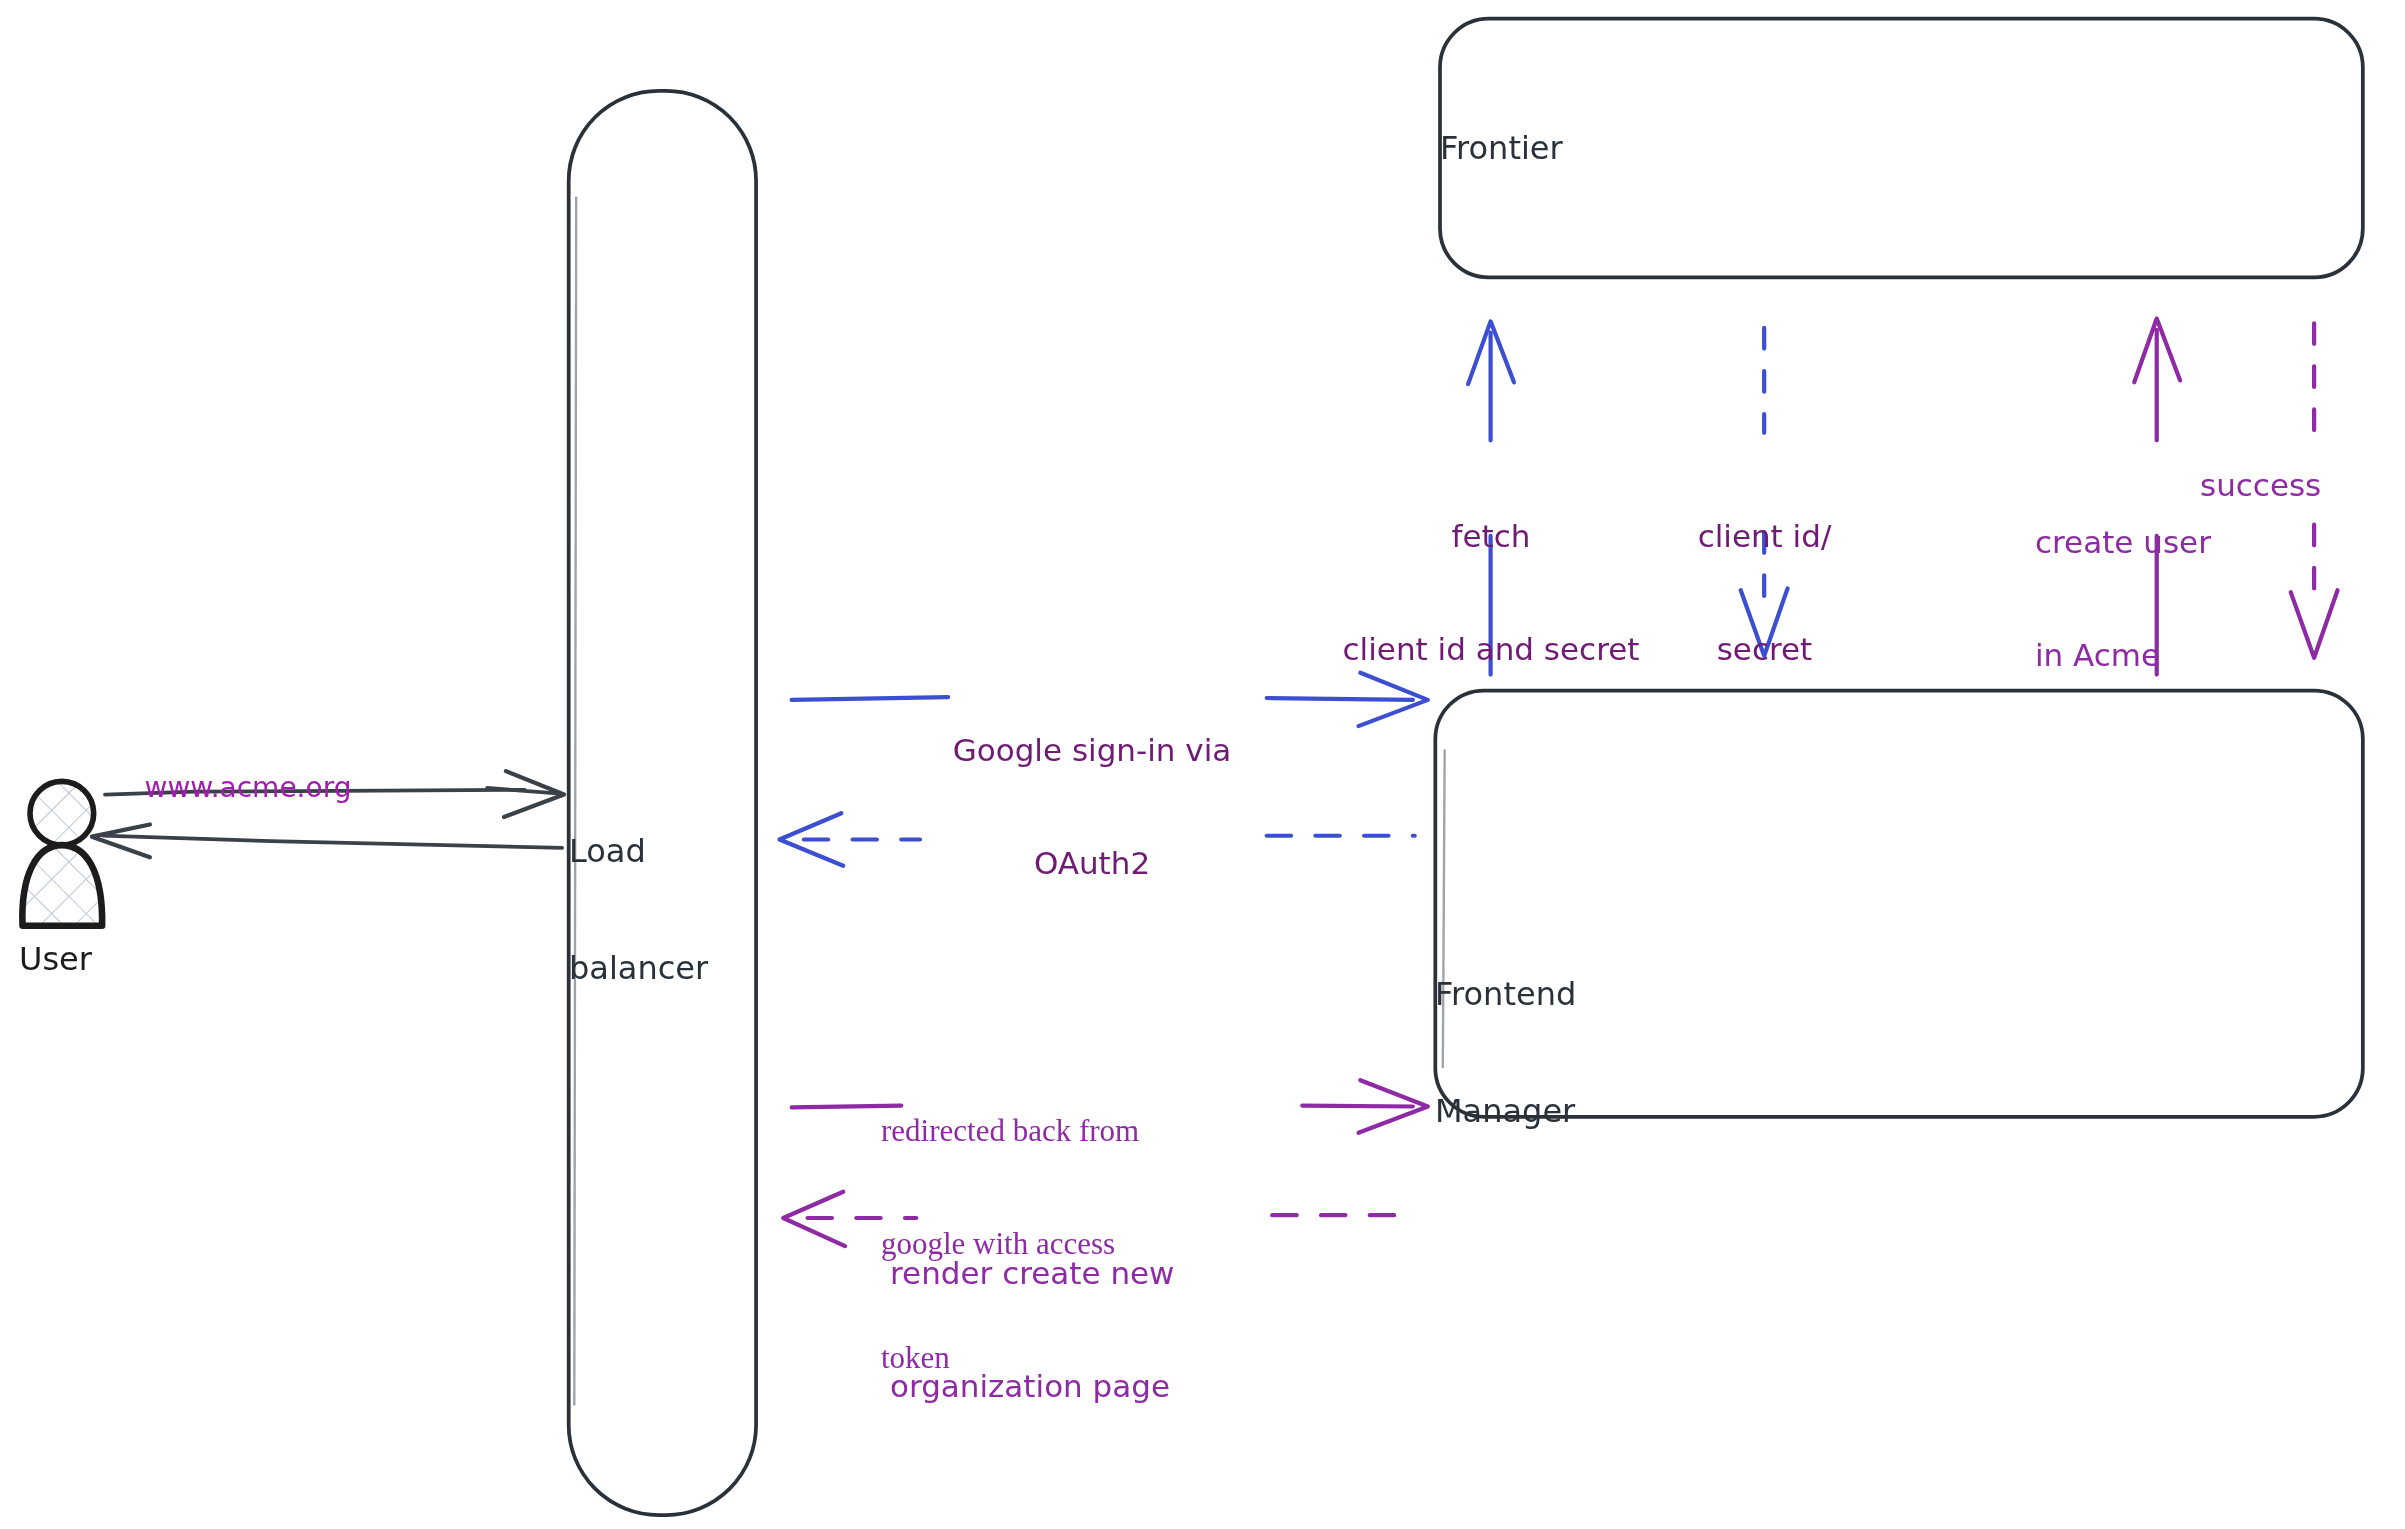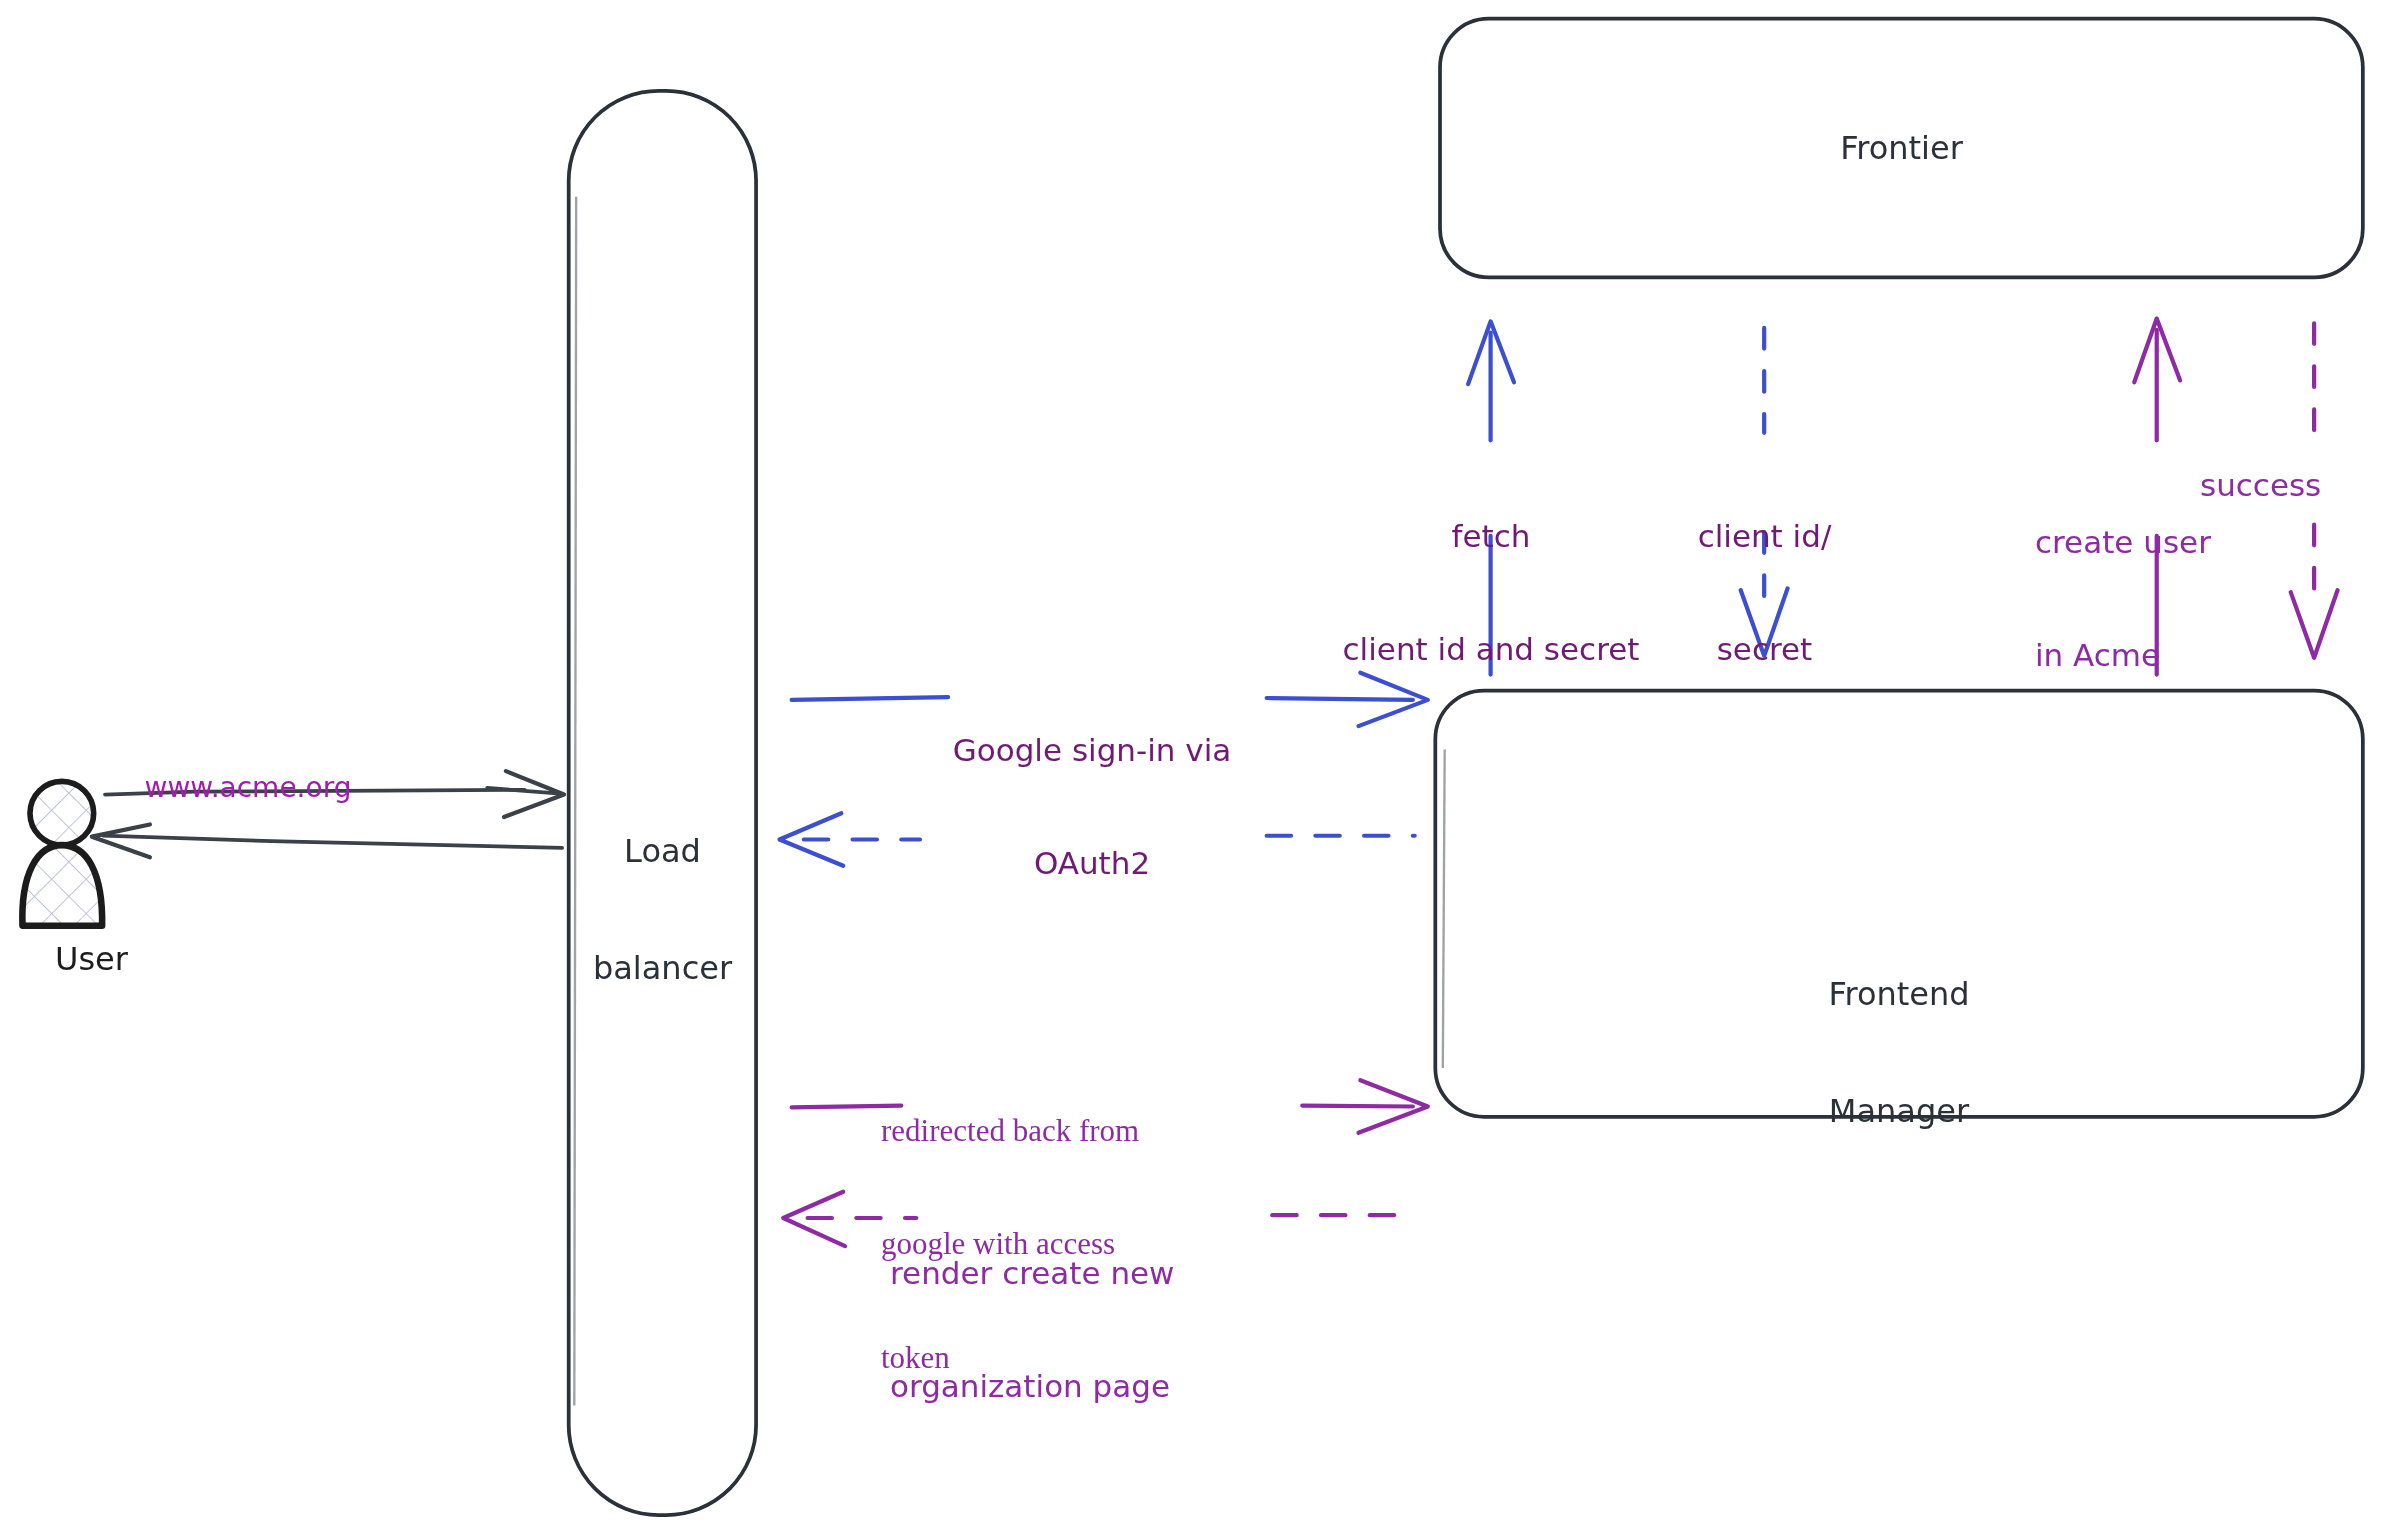--- a/index.html
+++ b/index.html
@@ -19,21 +19,20 @@
   }
   .lbl{
     position:absolute;
     white-space:pre;
     line-height:1.22;
     pointer-events:none;
   }
   .node-label{
     color:#2b3139;
     font-size:32px;
-    text-align:center;
   }
   .blue-label{
     color:#701a75;
     font-size:31px;
     text-align:center;
     font-weight:500;
   }
   .purple-label{
     color:#8e2aa4;
     font-size:31px;
@@ -42,21 +41,20 @@
   }
   .dark-label{
     color:#a21caf;
     font-size:28px;
     text-align:center;
   }
   .actor-label{
     color:#1c1c1c;
     font-size:32px;
     text-align:left;
-    margin-left:36px;
   }
 </style>
 </head>
 <body>
 
 <div id="stage">
 
   <svg class="layer" viewBox="0 0 2567 1633" preserveAspectRatio="none">
     <defs>
       <pattern id="hatch" width="26" height="26" patternUnits="userSpaceOnUse" patternTransform="rotate(45)">

